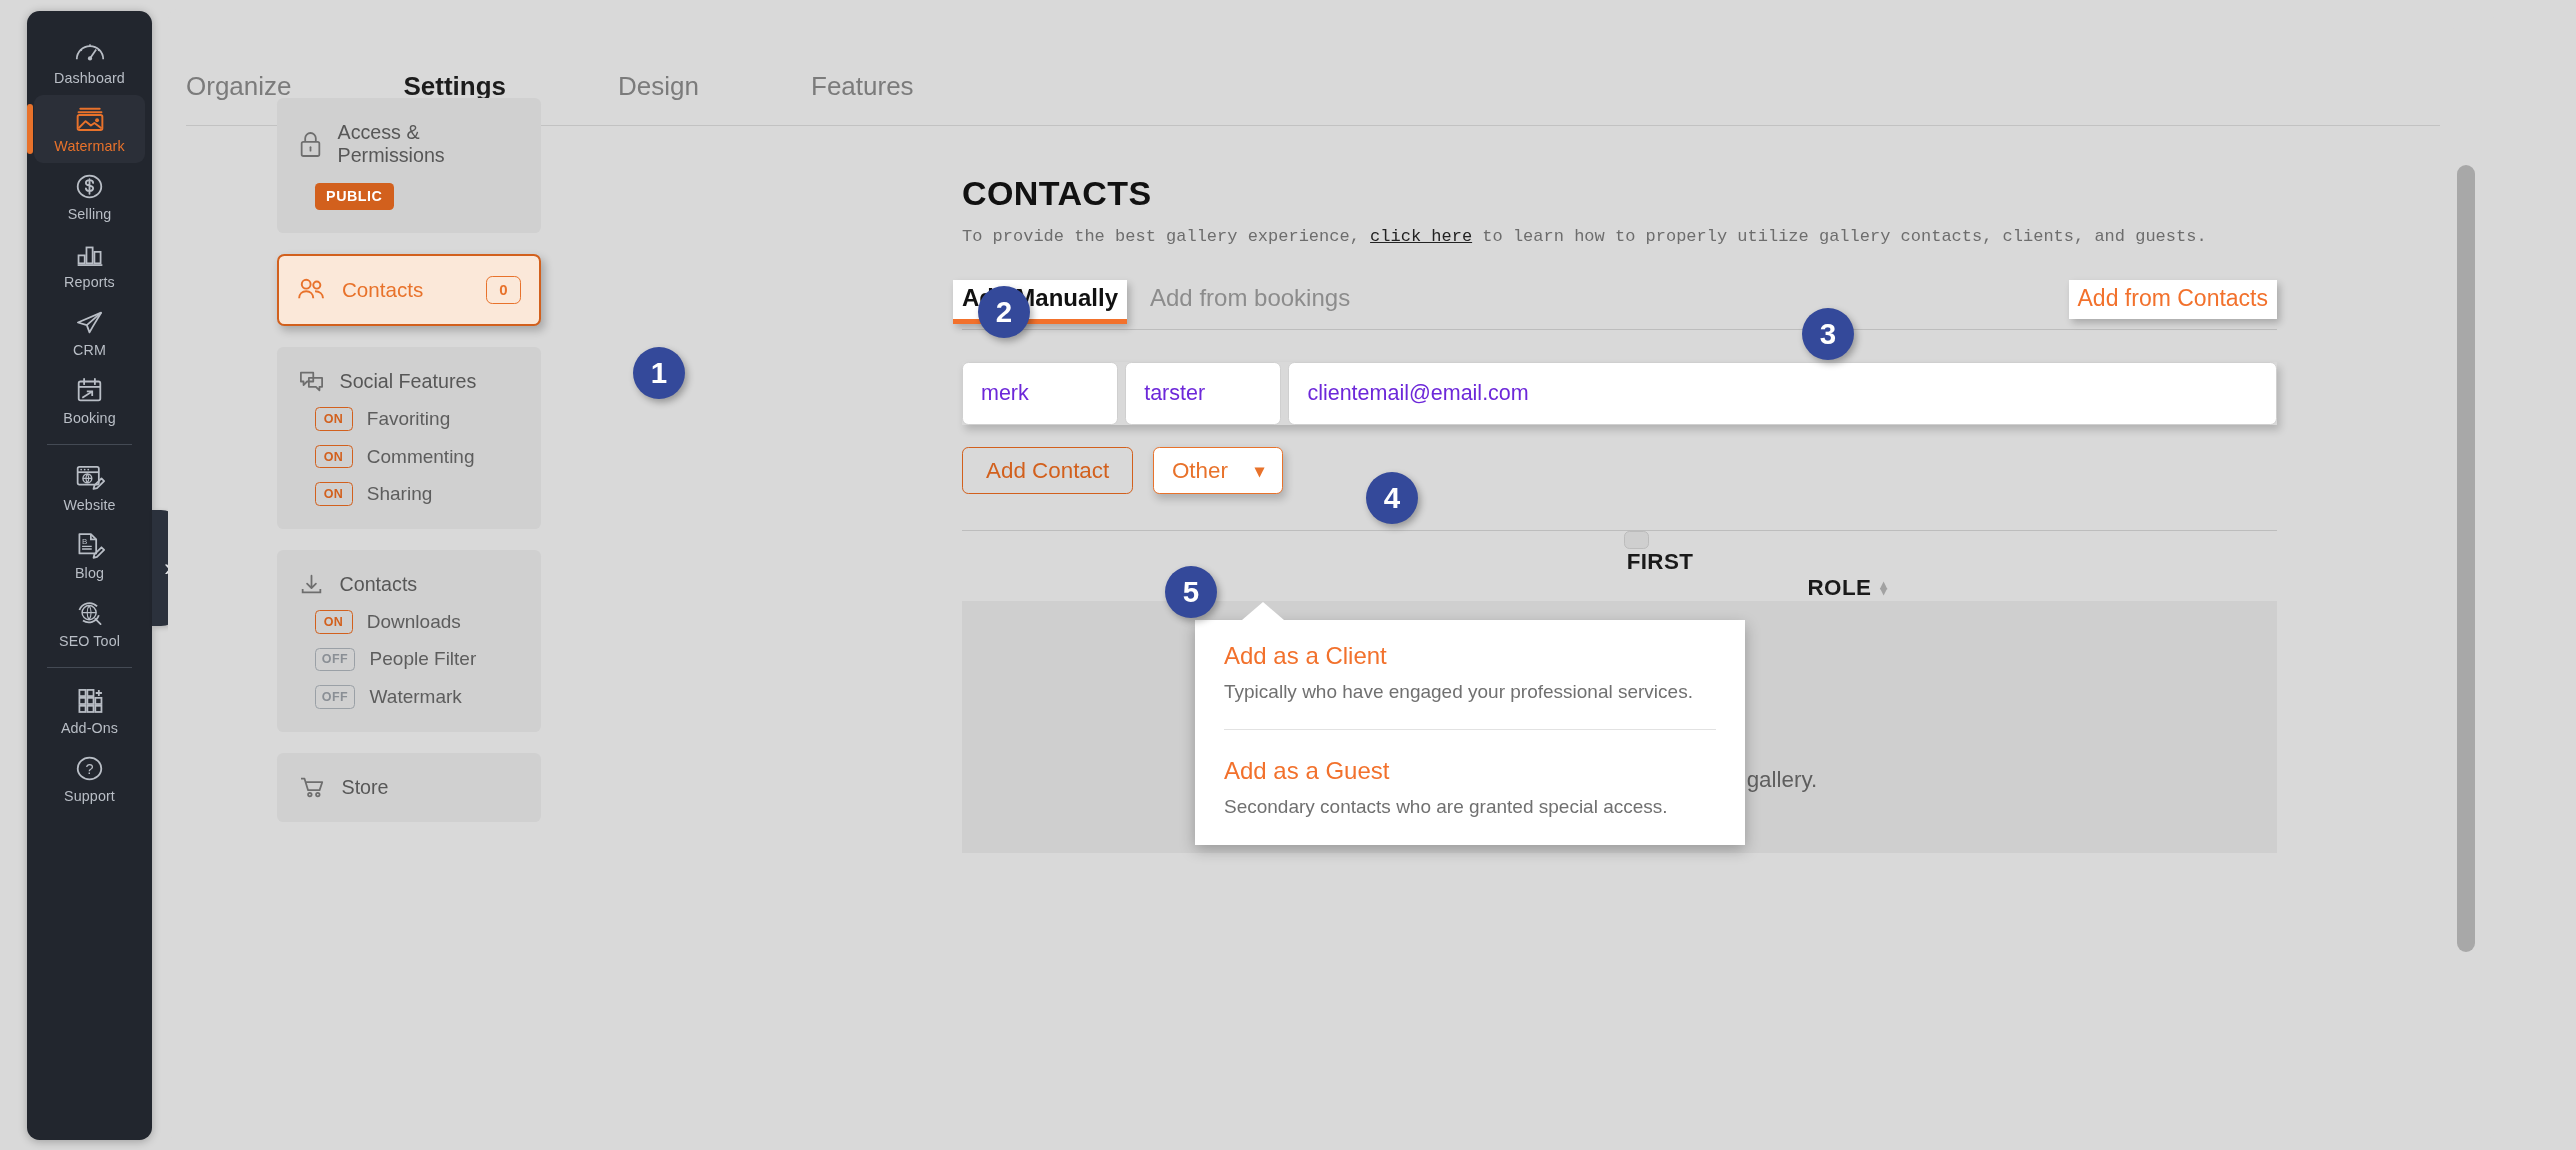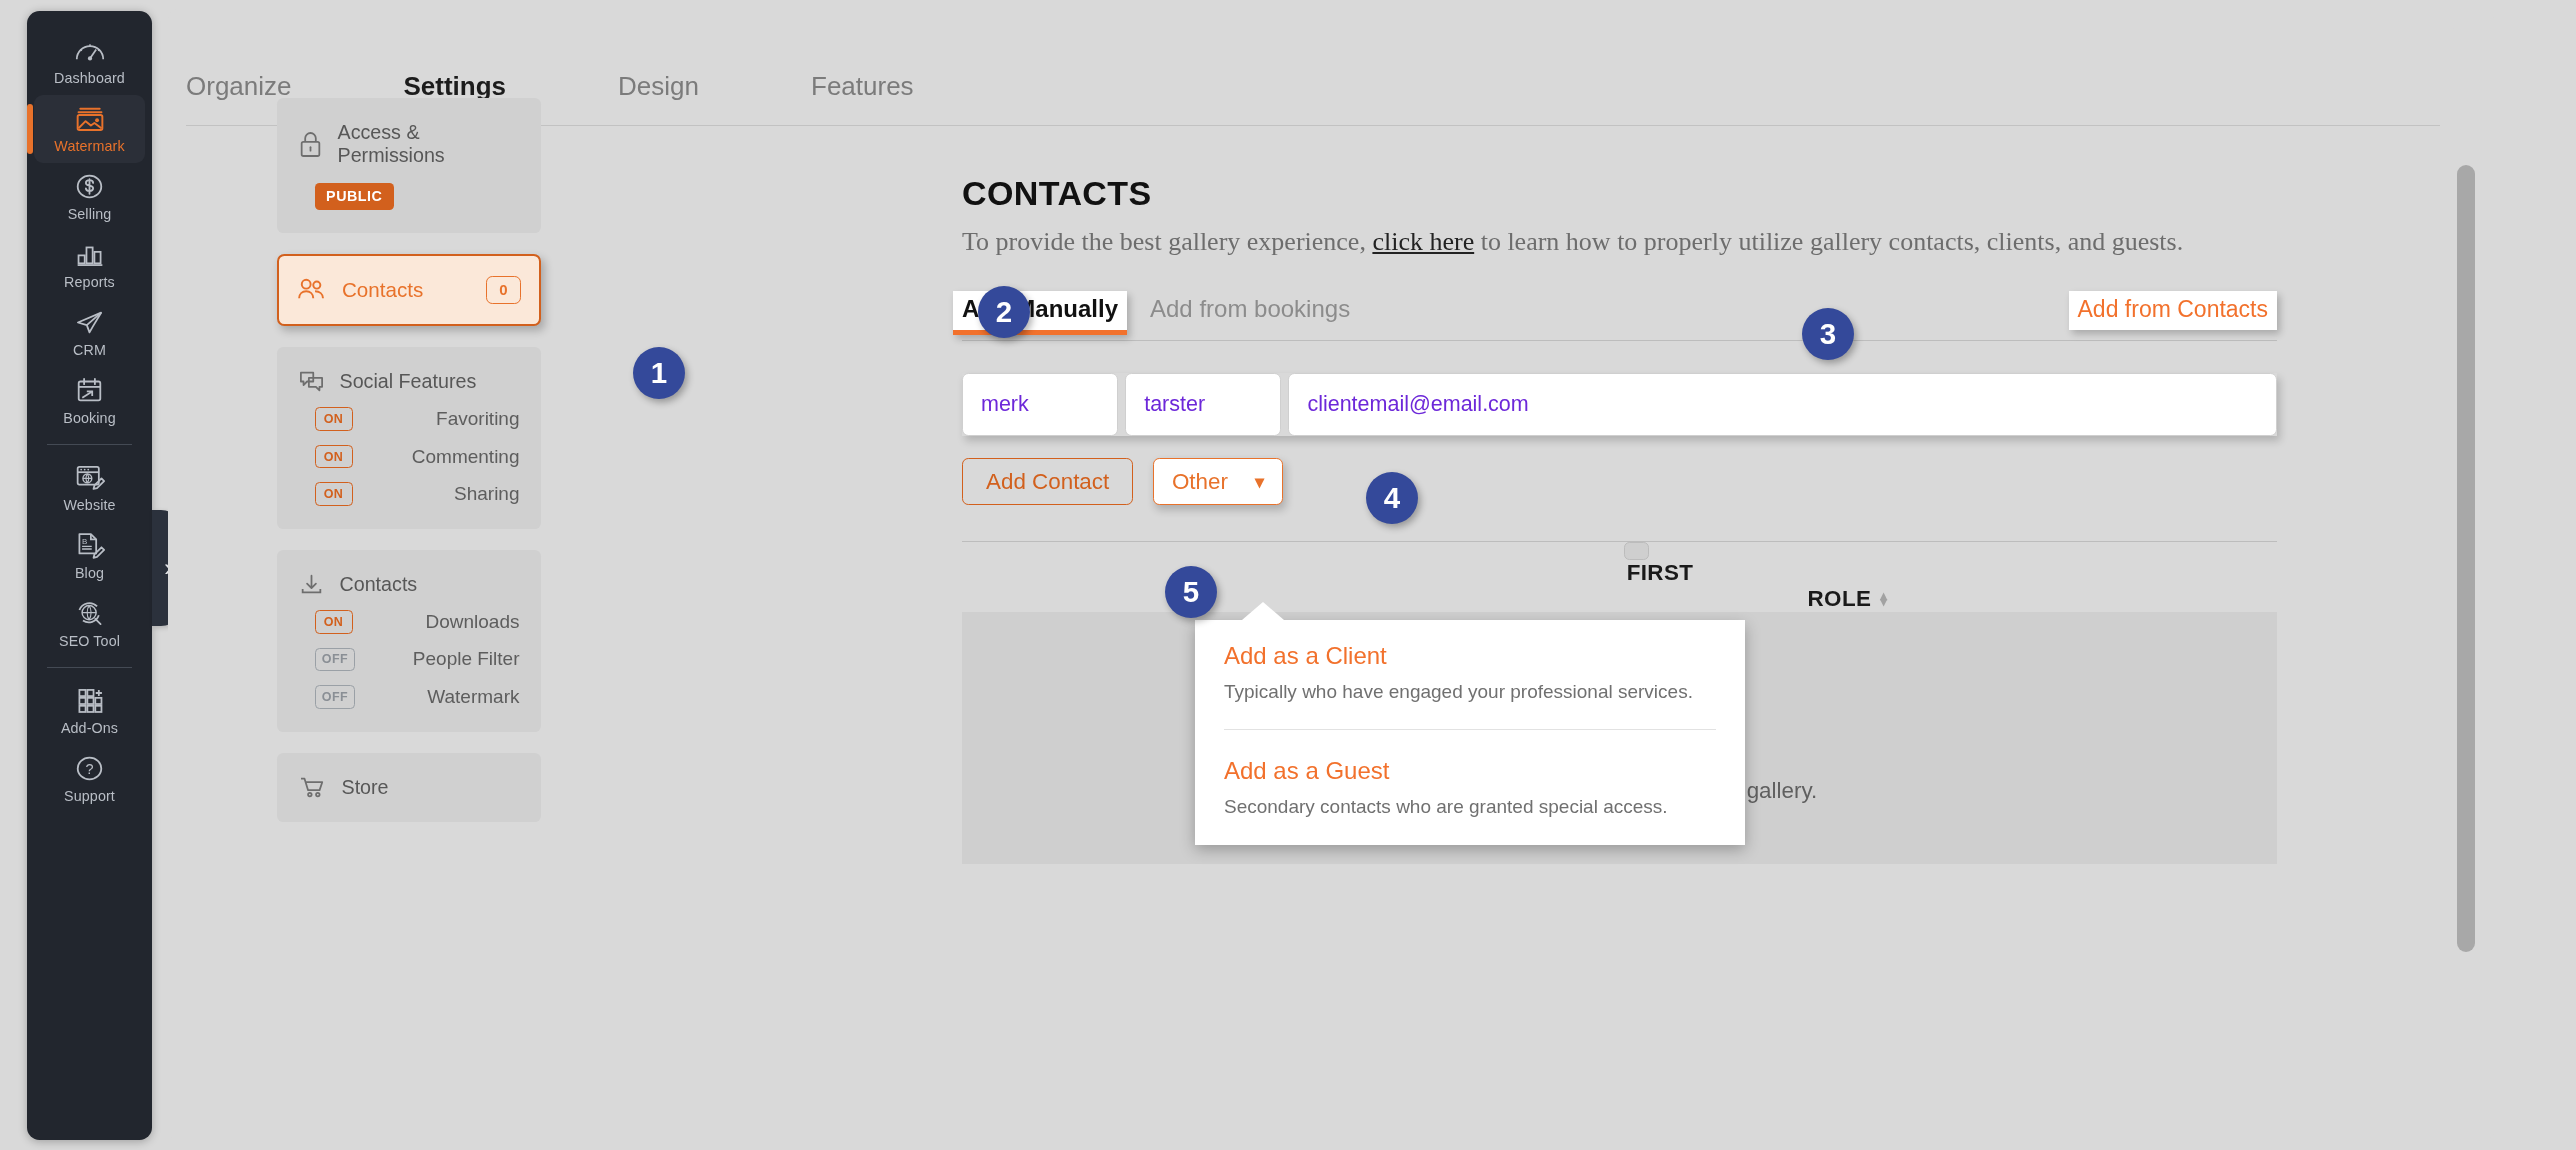--- a/index.html
+++ b/index.html
@@ -81,21 +81,21 @@
     background: #d0d0d0; border-radius: 6.3px;
     padding: 23px 21.5px 23px 21.5px; margin-bottom: 21.5px;
   }
   .card-head { display: flex; align-items: center; gap: 16px; }
   .card-title { font-size: 19.7px; color: #575757; }
   .pill-public {
     display: inline-block; margin-top: 16px; margin-left: 16px;
     background: #d2601d; color: #fff; font-size: 14.3px; font-weight: bold;
     letter-spacing: 0.5px; padding: 5.4px 11.6px; border-radius: 4.5px;
   }
-  .toggle-row { display: flex; align-items: center; gap: 14.3px; margin-top: 14.3px; margin-left: 16px; justify-content: space-between; }
+  .toggle-row { display: flex; align-items: center; gap: 14.3px; margin-top: 14.3px; margin-left: 16px; }
   .tgl {
     min-width: 38px; text-align: center;
     font-size: 12.5px; font-weight: bold; letter-spacing: 0.4px;
     padding: 3.6px 6.3px; border-radius: 4.5px;
   }
   .tgl.on  { color: #d2601d; border: 1.8px solid #d2601d; }
   .tgl.off { color: #8a8f95; border: 1.8px solid #9aa0a6; }
   .tgl-lbl { font-size: 19px; color: #5d5d5d; }
 
   
@@ -114,22 +114,22 @@
     font-size: 15px; font-weight: bold; padding: 4.5px 12.5px;
   }
 
   
   .main-panel { position: absolute; left: 794px; top: 165px; width: 1315px; }
   .page-title {
     font-size: 34px; font-weight: bold; color: #111; letter-spacing: 0.4px;
     font-family: "Liberation Sans Narrow", "Liberation Sans", sans-serif;
   }
   .page-sub {
-    margin-top: 14.3px; font-size: 26px; color: #6d6d6d;
-    font-family: Liberation Serif, serif;
+    margin-top: 14.3px; font-size: 17px; color: #6d6d6d;
+    font-family: Liberation Mono, monospace;
   }
   .page-sub a { color: #222; text-decoration: underline; cursor: pointer; }
 
   .subtabs {
     position: relative; margin-top: 34px; height: 50px;
     border-bottom: 0.9px solid #bdbdbd;
     display: flex; align-items: flex-start;
   }
   .subtab {
     font-size: 24px; color: #8c8c8c; cursor: pointer; position: relative;

